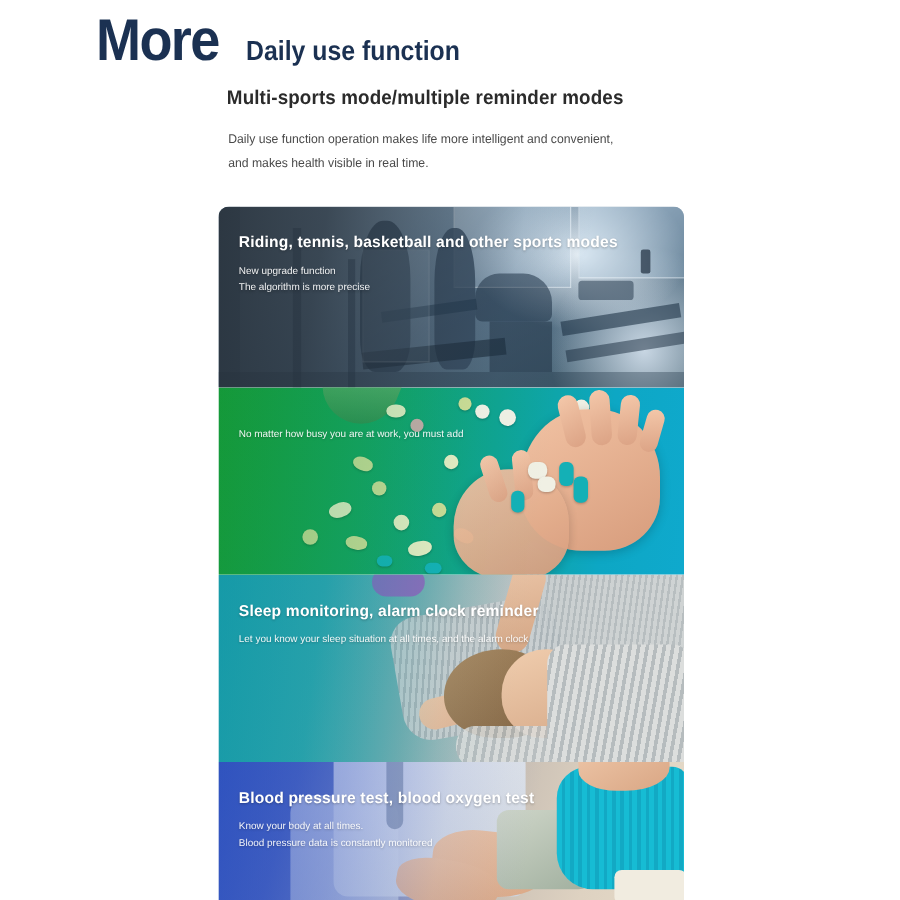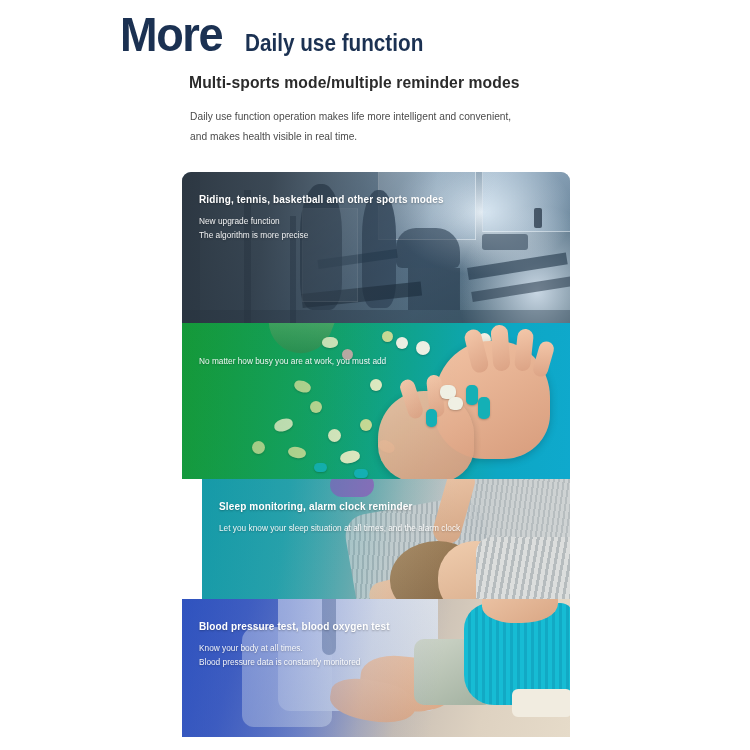--- a/index.html
+++ b/index.html
@@ -15,21 +15,21 @@
     position: relative;
   }
 
   
   .header {
     padding: 0;
   }
   .title-row {
     display: flex;
     align-items: baseline;
-    padding-left: 120px;
+    padding-left: 80px;
     padding-top: 10px;
   }
   .title-main {
     font-family: "Liberation Sans Narrow", "Liberation Sans", sans-serif;
     font-size: 49px;
     font-weight: bold;
     color: #1b3152;
     letter-spacing: -1.5px;
     line-height: 1;
     transform: scaleX(0.92);
@@ -95,21 +95,21 @@
     inset: 0;
   }
   .panel .copy {
     position: absolute;
     left: 17px;
     top: 22px;
     z-index: 6;
   }
   .panel .ptitle {
     color: #ffffff;
-    font-size: 10px;
+    font-size: 13px;
     font-weight: bold;
     letter-spacing: 0.15px;
     white-space: nowrap;
     text-shadow: 0 1px 2px rgba(0,0,0,0.28);
   }
   .panel .pline {
     color: rgba(255,255,255,0.93);
     font-size: 8.3px;
     line-height: 14px;
     white-space: nowrap;
@@ -175,21 +175,21 @@
     background: linear-gradient(160deg, #f4c8aa, #dba284);
     border-radius: 50px;
   }
   .bottle {
     position: absolute;
     background: linear-gradient(160deg, rgba(130,200,130,0.85), rgba(40,130,70,0.9));
     border-radius: 12px 12px 36px 36px;
   }
 
   
-  #panel-sleep { height: 120px; margin-left: 20px; }
+  #panel-sleep { height: 156px; }
   #panel-sleep .scene {
     background: linear-gradient(98deg, #189fab 0%, #29a3ac 22%, #73adb0 42%, #b9c2c3 60%, #d9d9d6 78%, #e4e2dd 100%);
   }
   .pillow {
     position: absolute;
     background: repeating-linear-gradient(104deg, #c9cfd1 0 3px, #aab3b7 3px 5px);
     border-radius: 22px 30px 26px 24px;
     opacity: 0.92;
   }
   .sleeper-head {

